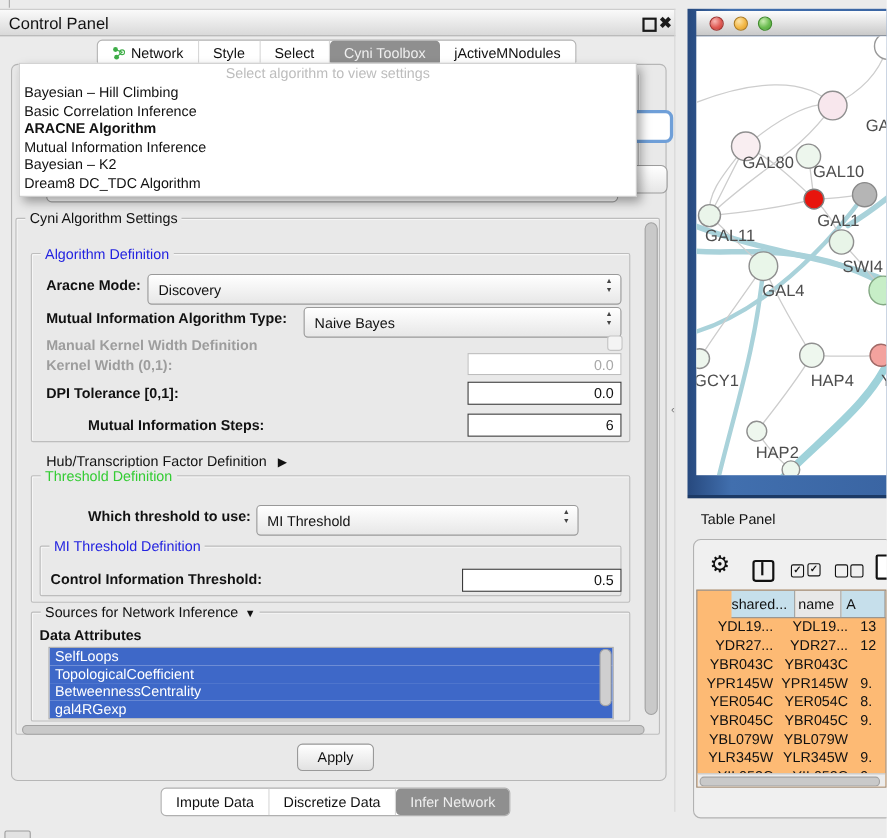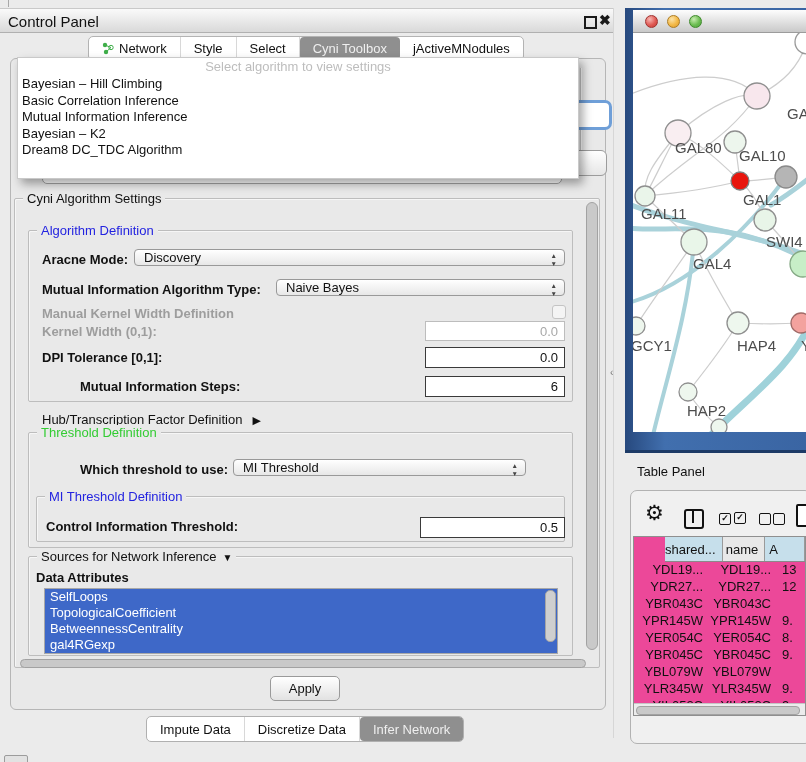--- a/index.html
+++ b/index.html
@@ -36,21 +36,21 @@
   .dd-item{font-size:13px;line-height:16.5px;padding-left:4px;white-space:nowrap;}
   .dd-sel{font-weight:bold;}
   
   .grp{position:absolute;border:1px solid #bdbdbd;border-radius:2px;box-shadow:inset 1px 1px 0 #f6f6f6;box-sizing:border-box;}
   .grp-title{position:absolute;top:-8px;left:8px;background:#e9e9e9;padding:0 4px;font-size:13px;white-space:nowrap;}
   .t-blue{color:#2323e0;}
   .t-green{color:#33cc33;}
   .lbl{position:absolute;font-size:13px;white-space:nowrap;}
   .b{font-weight:bold;}
   .dis{color:#9d9d9d;}
-  .combo{position:absolute;height:17px;box-sizing:border-box;border:1px solid #999;border-radius:4px;
+  .combo{position:absolute;height:28px;box-sizing:border-box;border:1px solid #999;border-radius:4px;
     background:linear-gradient(#ffffff,#e7e7e7);font-size:13px;display:flex;align-items:center;padding:0 22px 0 9px;}
   .arr{position:absolute;right:7px;top:2px;display:flex;flex-direction:column;font-size:6.5px;line-height:8px;color:#444;}
   .inp{position:absolute;height:20px;box-sizing:border-box;border:1px solid #3a3a3a;background:#fff;font-size:13px;
     display:flex;align-items:center;justify-content:flex-end;padding:0 6px;}
   .inp-dis{border:1px solid #bdbdbd;color:#a8a8a8;}
   .chk{position:absolute;width:14px;height:14px;border:1px solid #c4c4c4;border-radius:3px;background:#f4f4f4;box-sizing:border-box;}
   .tri-r{font-size:11px;margin-left:10px;}
   .tri-d{font-size:10px;margin-left:6px;}
   .attr-list{position:absolute;left:44px;top:588px;width:514px;height:66px;border:1px solid #a8a8a8;background:#fff;overflow:hidden;box-sizing:border-box;}
   .attr-item{height:16px;line-height:16px;font-size:13px;color:#fff;background:#3e68c8;padding-left:5px;}
@@ -76,21 +76,21 @@
   
   .tp-title{position:absolute;left:637px;top:464px;font-size:13px;}
   .tp-box{position:absolute;left:630px;top:490px;width:182px;height:254px;background:#f0f0f0;
     border:1px solid #b2b2b2;border-radius:7px;box-sizing:border-box;}
   .gear{position:absolute;left:645px;top:501px;font-size:21px;color:#111;}
   .colicon{position:absolute;left:684px;top:509px;width:16px;height:16px;border:2px solid #111;border-radius:3px;}
   .colicon:after{content:"";position:absolute;left:6px;top:0;width:2px;height:12px;background:#111;}
   .cb{position:absolute;width:10px;height:10px;border:1.5px solid #111;border-radius:2px;font-size:9px;line-height:9px;
     text-align:center;color:#111;font-weight:bold;box-sizing:content-box;}
   .docicon{position:absolute;left:796px;top:504px;width:14px;height:19px;border:2px solid #111;border-radius:2px;background:#fff;}
-  .table{position:absolute;left:633px;top:536px;width:173px;height:180px;border:1px solid #8f8f8f;background:#ec4899;overflow:hidden;box-sizing:border-box;padding-left:31px;}
+  .table{position:absolute;left:633px;top:536px;width:173px;height:180px;border:1px solid #8f8f8f;background:#fdba74;overflow:hidden;box-sizing:border-box;padding-left:31px;}
   .thead{display:flex;height:24px;border-bottom:1px solid #8a8a8a;}
   .th{box-sizing:border-box;font-size:13px;display:flex;align-items:center;justify-content:flex-end;
     padding-right:6px;border-right:1px solid #9a9a9a;background:#c6dfeb;}
   .th.hc2{background:#e8e8e8;}
   .hc1{width:75px;} .hc2{width:68px;} .hc3{width:60px;justify-content:flex-start;padding-left:4px;}
   .tbody{position:absolute;left:0;top:24px;width:171px;height:142px;overflow:hidden;}
   .trow{display:flex;height:17px;}
   .tcell{box-sizing:border-box;font-size:13px;display:flex;align-items:center;white-space:nowrap;}
   .c1{width:75px;justify-content:flex-end;padding-right:6px;}
   .c2{width:68px;justify-content:flex-end;padding-right:6px;}
@@ -142,20 +142,21 @@
   <div class="frag-line"></div>
   <div class="frag-combo-blue"></div>
   <div class="frag-combo2"></div>
   <div class="frag-galcombo">gal-filtered sif default node</div>
 
   <div class="dropdown">
     <div class="dd-prompt">Select algorithm to view settings</div>
     <div>
         <div class="dd-item">Bayesian – Hill Climbing</div>
         <div class="dd-item">Basic Correlation Inference</div>
+        <div class="dd-item dd-sel">ARACNE Algorithm</div>
         <div class="dd-item">Mutual Information Inference</div>
         <div class="dd-item">Bayesian – K2</div>
         <div class="dd-item">Dream8 DC_TDC Algorithm</div>
       </div>
   </div>
 
   <div class="grp" style="left:14px;top:198px;width:586px;height:470px;">
     <span class="grp-title">Cyni Algorithm Settings</span>
   </div>
   <div class="vsb"></div>

